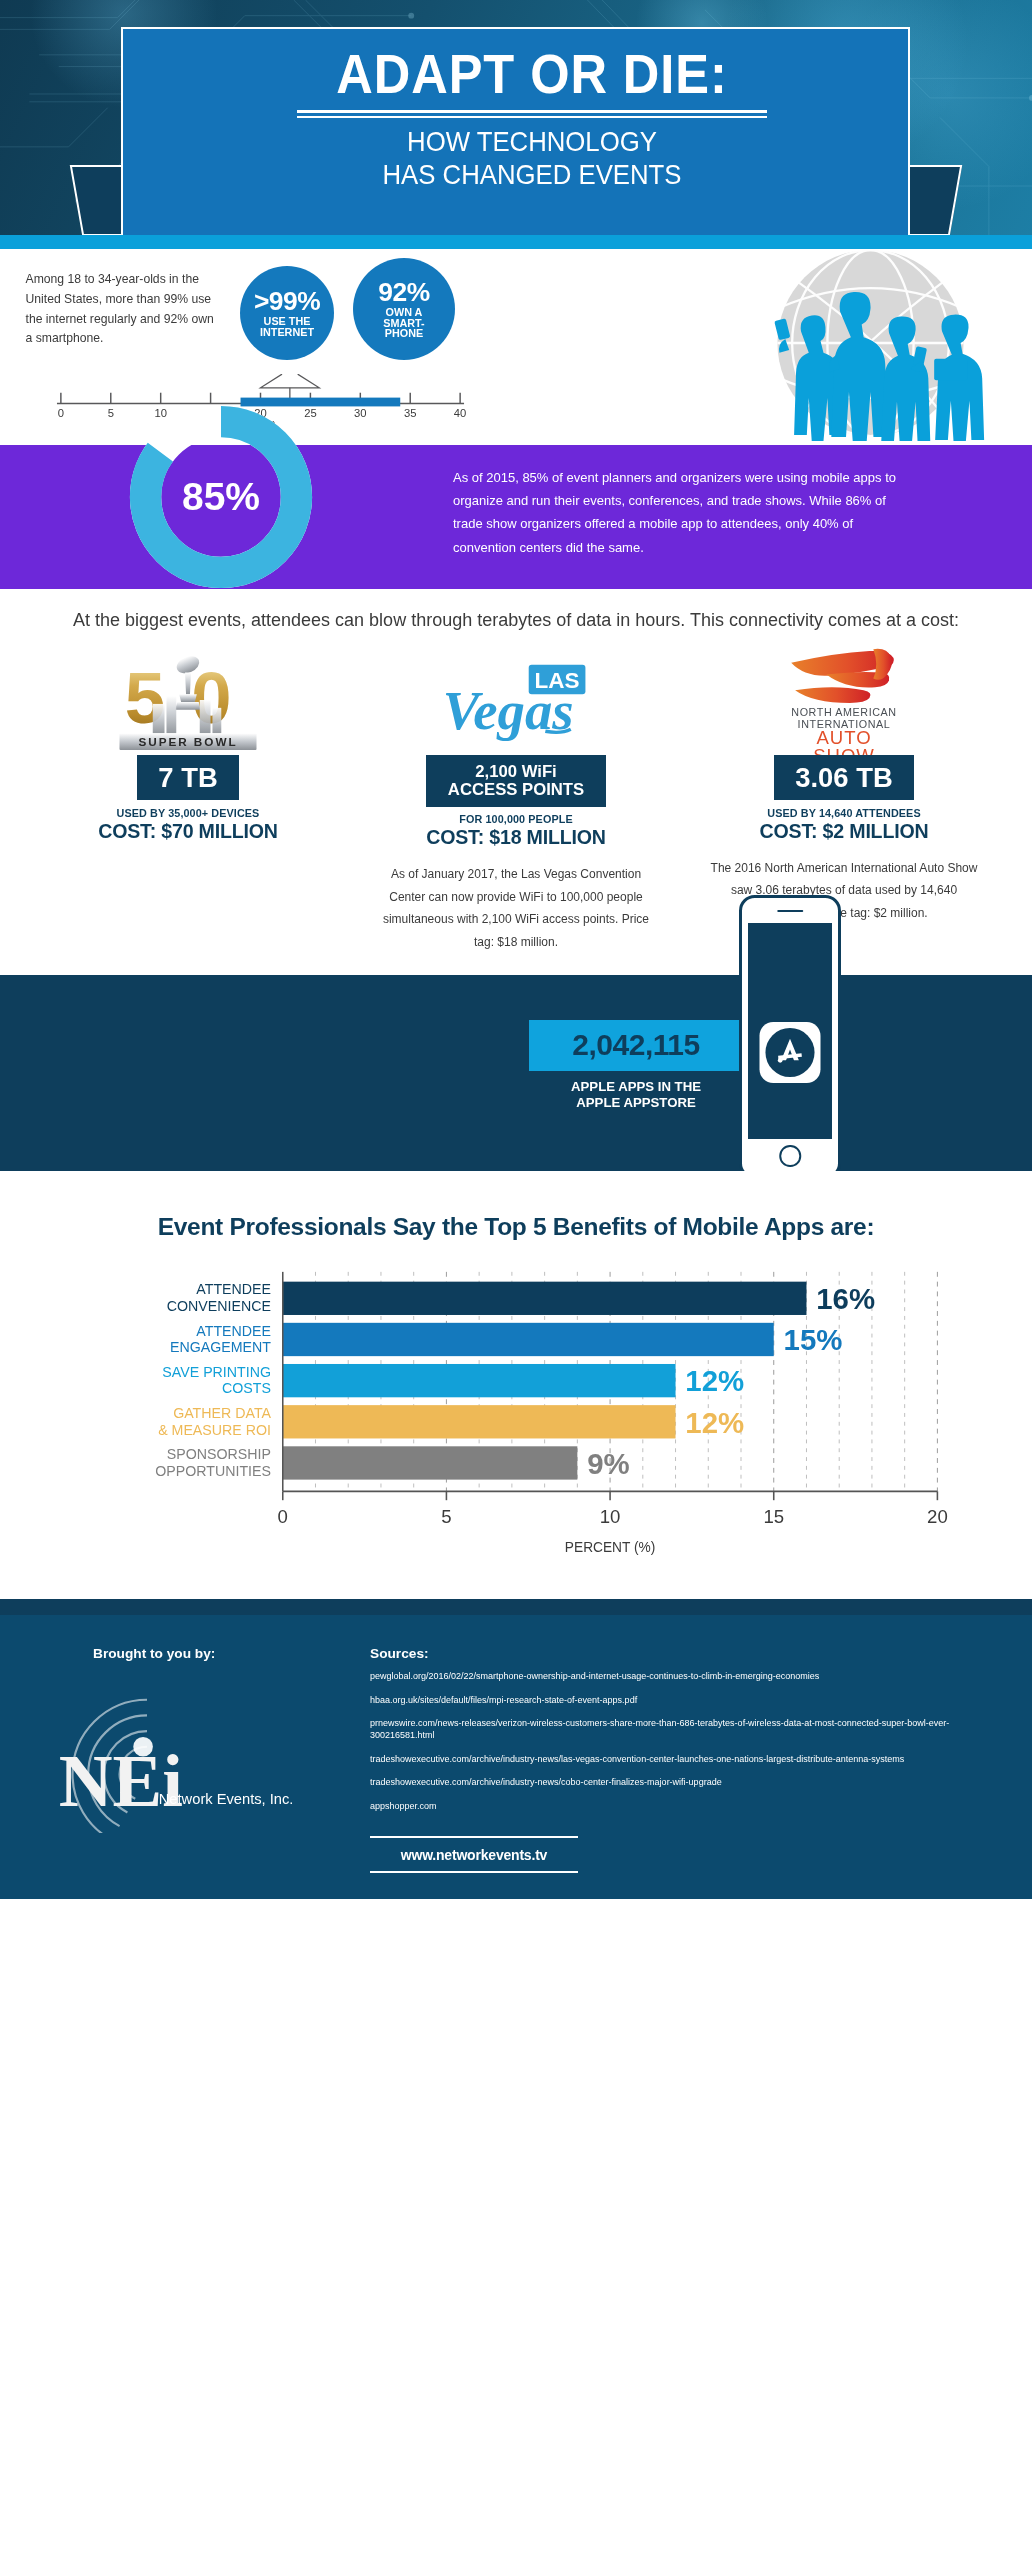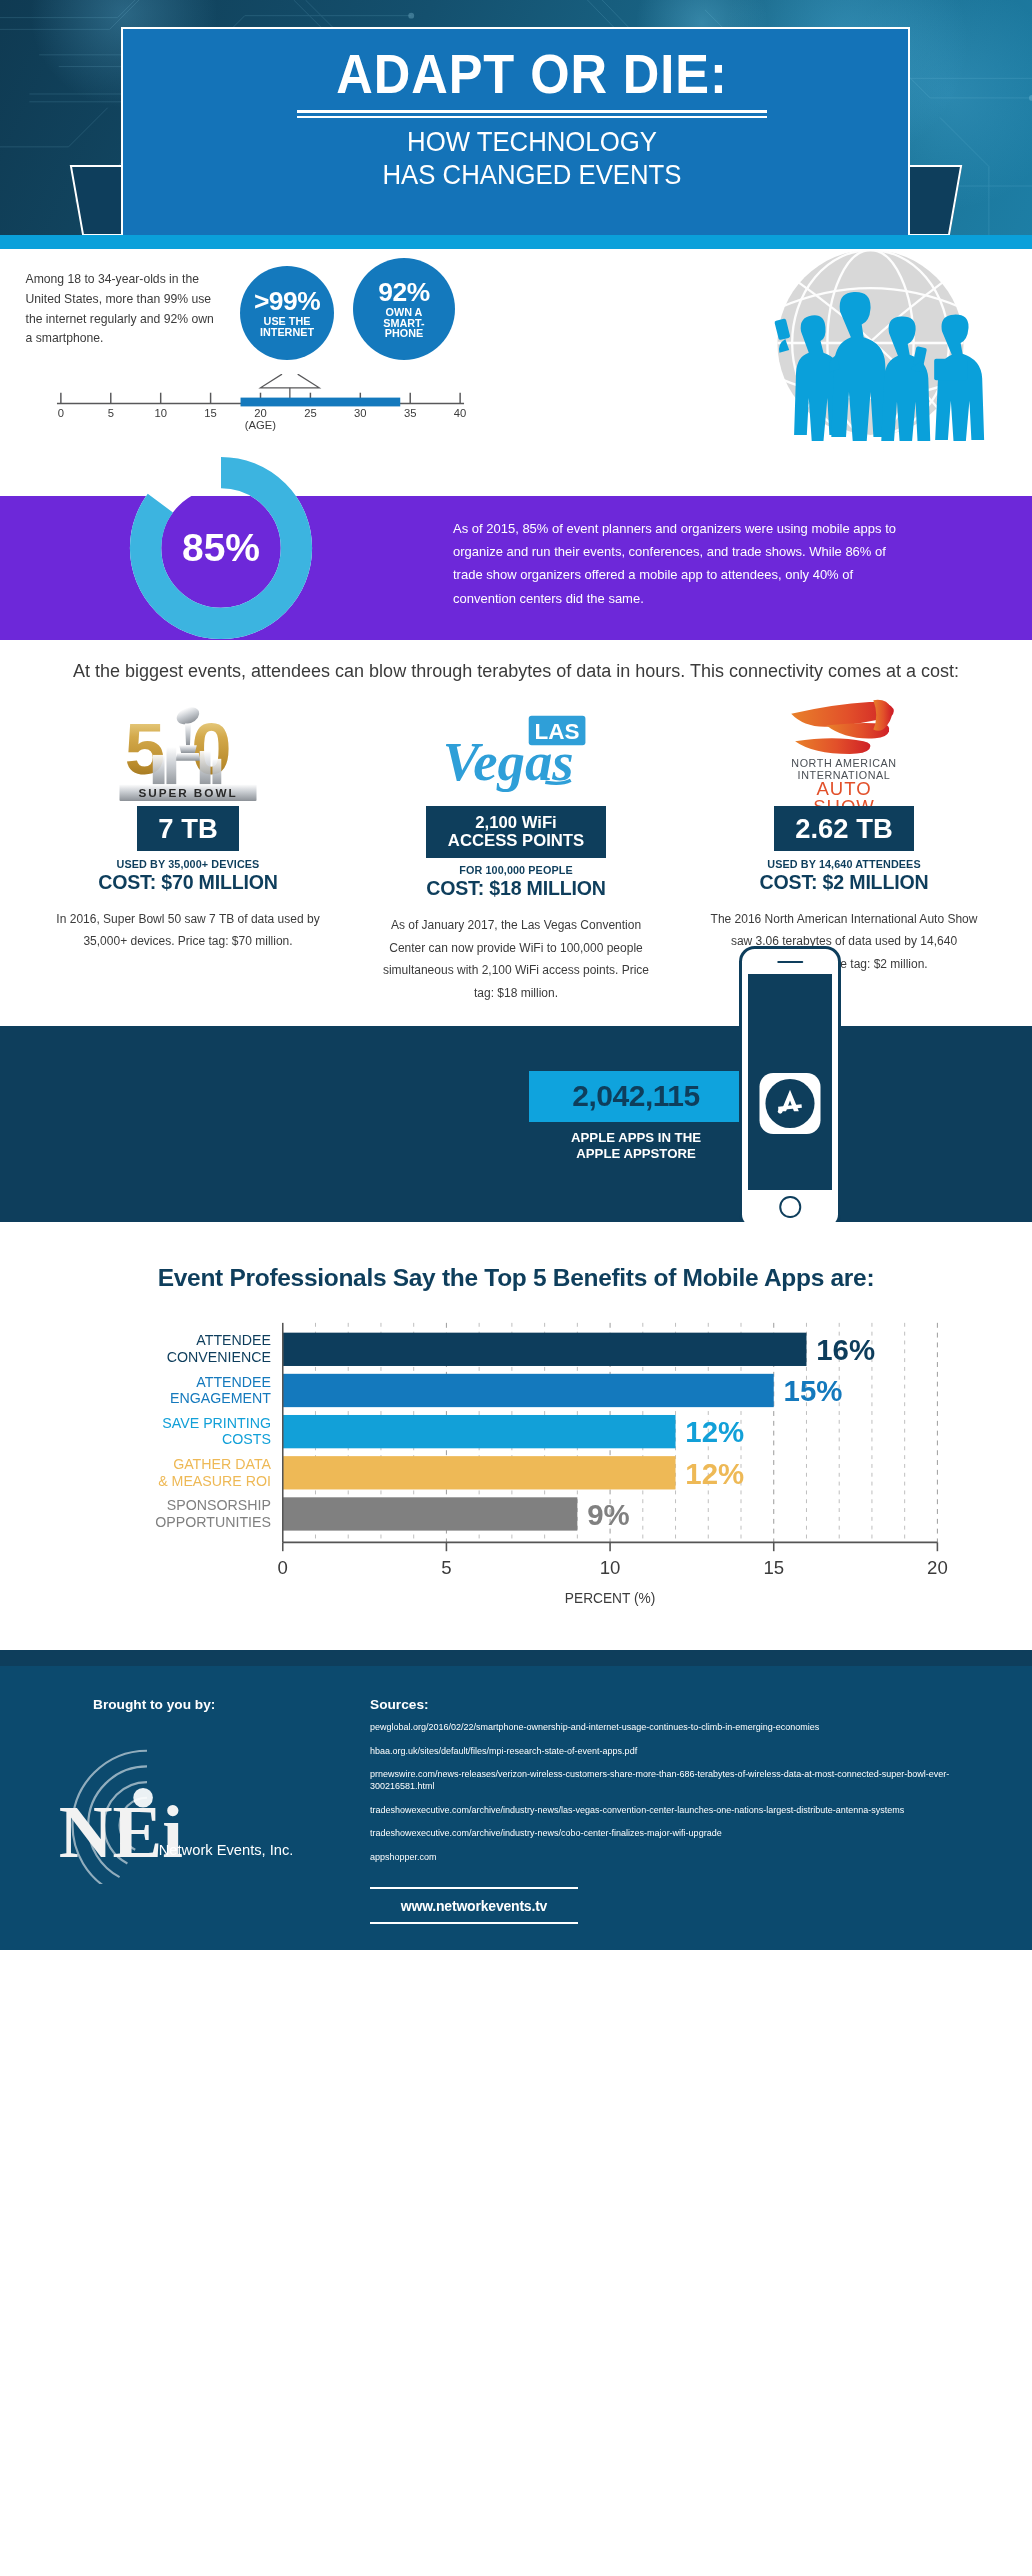--- a/index.html
+++ b/index.html
@@ -72,21 +72,21 @@
     line-height: 1.18;
     margin-top: 7.8px;
     transform: scaleX(.94);
   }
   .header-strip { width: 1032px; height: 13.7px; background: #0aa0da; }
 
   
   .demo {
     position: relative;
     width: 1032px;
-    height: 247px;
+    height: 196px;
     background: #ffffff;
   }
   .demo-text {
     position: absolute;
     left: 25.5px;
     top: 21.5px;
     width: 196px;
     font-size: 12.2px;
     line-height: 1.62;
     color: #3b3b3b;
@@ -390,21 +390,20 @@
               <rect x="106" y="54" width="11" height="34"></rect>
                 <rect x="119" y="62" width="9" height="26"></rect>
             </g>
             <rect x="24" y="88" width="140" height="17" fill="url(#silv)" rx="1"></rect>
             <text x="94" y="101" font-size="12" font-weight="bold" fill="#2a2a2a" letter-spacing="2" text-anchor="middle" font-family="'Liberation Sans',sans-serif">SUPER BOWL</text>
           </svg>
         </div>
         <div class="stat-chip chip-big">7 TB</div>
         <div class="sub-small">USED BY 35,000+ DEVICES</div>
         <div class="sub-cost">COST: $70 MILLION</div>
-        <div class="event-desc">In 2016, Super Bowl 50 saw 7 TB of data used by 35,000+ devices. Price tag: $70 million.</div>
       </div>
 
       <div class="event-col">
         <div class="logo-box">
           <svg width="176" height="98" viewBox="0 0 180 100">
             <rect x="103" y="14" width="58" height="30" rx="3" fill="#2f9fd8"></rect>
             <text x="132" y="38" font-size="23" font-weight="bold" fill="#ffffff" text-anchor="middle" font-family="'Liberation Sans',sans-serif">LAS</text>
             <text x="82" y="80" font-size="56" fill="#2f9fd8" text-anchor="middle" font-style="italic" font-weight="bold" font-family="'Liberation Serif',serif">Vegas</text>
             <path d="M120 82 q16 3 26 -2" stroke="#2f9fd8" stroke-width="3.5" fill="none"></path>
           </svg>
@@ -433,21 +432,21 @@
               <path d="M72 30 q34 -4 56 -2 q10 1 8 8 q-2 6 -14 7 q-30 2 -50 -13z"></path>
               <path d="M40 46 q40 -6 70 0 q10 2 6 8 q-4 5 -20 5 q-38 0 -56 -13z"></path>
               <path d="M120 4 q14 -2 18 8 q3 9 -4 18 q-6 8 -14 4 q6 -14 0 -30z"></path>
             </g>
             <text x="90" y="72" font-size="11" fill="#4a4f55" letter-spacing=".6" text-anchor="middle" font-family="'Liberation Sans',sans-serif">NORTH AMERICAN</text>
             <text x="90" y="85" font-size="11" fill="#4a4f55" letter-spacing=".6" text-anchor="middle" font-family="'Liberation Sans',sans-serif">INTERNATIONAL</text>
             <text x="90" y="101" font-size="19" fill="#e2502a" letter-spacing="1" text-anchor="middle" font-family="'Liberation Sans',sans-serif">AUTO</text>
             <text x="90" y="119" font-size="19" fill="#e2502a" letter-spacing="1" text-anchor="middle" font-family="'Liberation Sans',sans-serif">SHOW</text>
           </svg>
         </div>
-        <div class="stat-chip chip-big">2.62 TB</div>
+        <div class="stat-chip chip-big">3.06 TB</div>
         <div class="sub-small">USED BY 14,640 ATTENDEES</div>
         <div class="sub-cost">COST: $2 MILLION</div>
         <div class="event-desc">The 2016 North American International Auto Show saw 3.06 terabytes of data used by 14,640 attendees. Price tag: $2 million.</div>
       </div>
     </div>
   </div>
 
   <div class="appstore">
     <div class="app-chip">2,042,115</div>
     <div class="app-chip-lbl">

